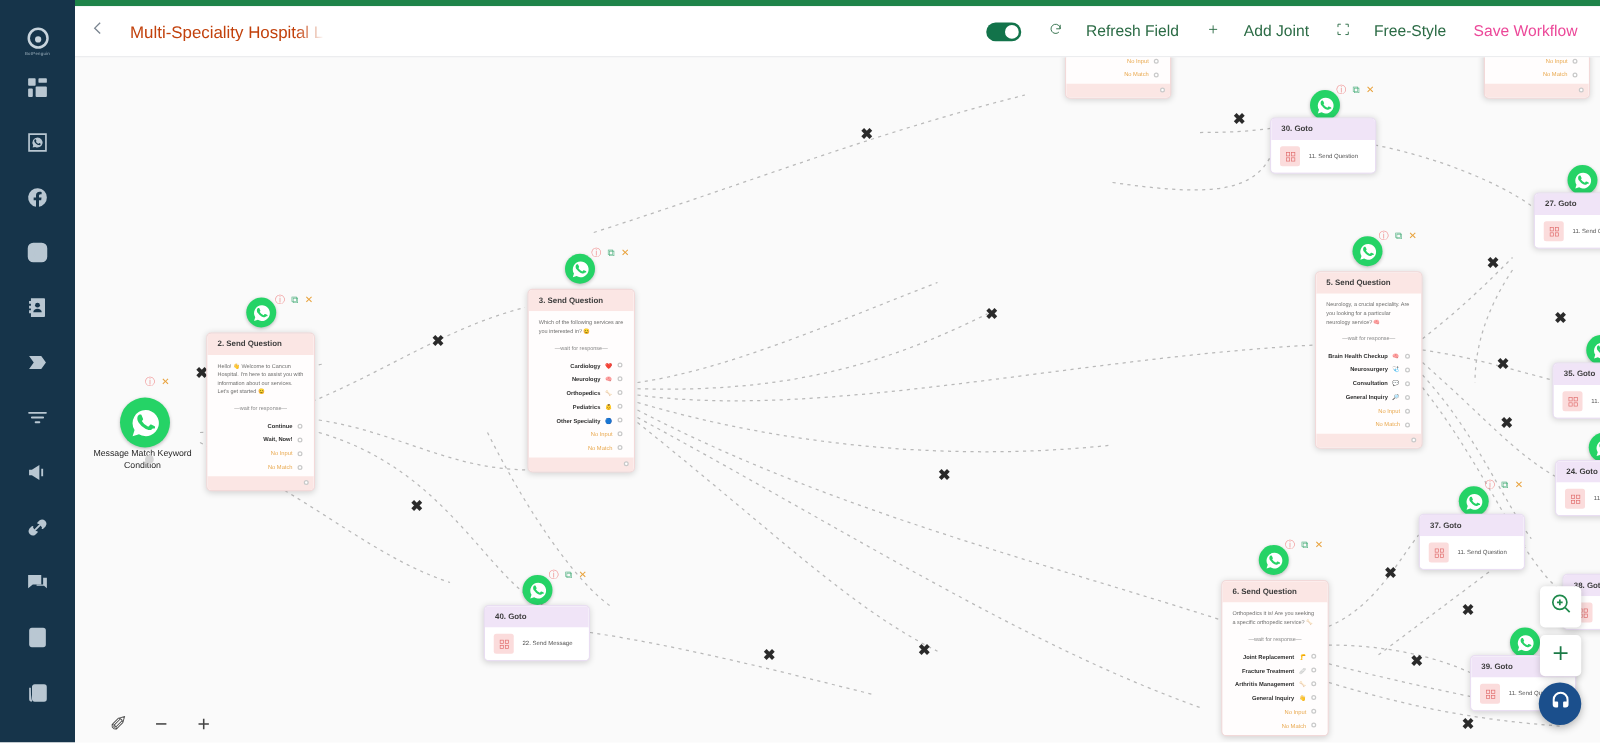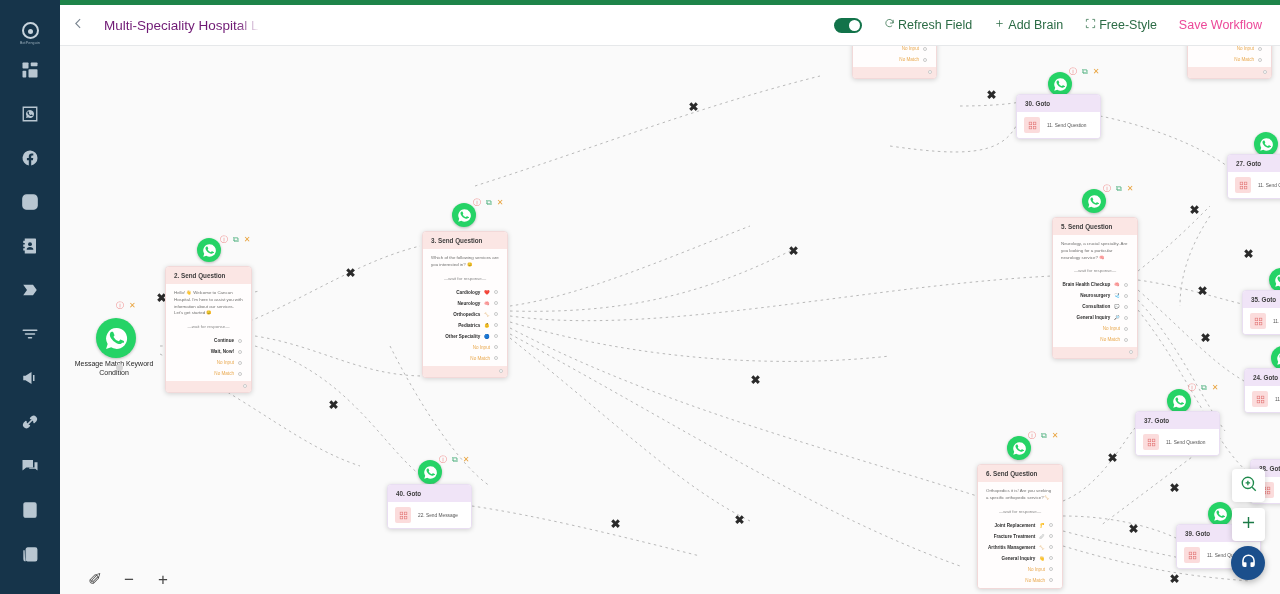--- a/index.html
+++ b/index.html
@@ -49,40 +49,40 @@
     position: absolute; top: 5px; left: 60px; width: 1220px; height: 41px;
     background: #ffffff; border-bottom: 1px solid #e6e8ea;
     display: flex; align-items: center;
   }
   .back-btn {
     width: 36px; height: 41px; display:flex; align-items:center; justify-content:center;
     cursor: pointer;
   }
   .back-btn svg { width: 13px; height: 13px; stroke:#7a8590; fill:none; stroke-width:2;}
   .wf-title {
-    font-size: 13.5px; color: #701a75; font-weight: 400;
+    font-size: 13.5px; color: #c2410c; font-weight: 400;
     margin-left: 8px; max-width: 160px; overflow: hidden;
     white-space: nowrap;
     -webkit-mask-image: linear-gradient(to right, #000 86%, transparent 100%);
     mask-image: linear-gradient(to right, #000 86%, transparent 100%);
   }
   .hdr-right {
     margin-left: auto; display: flex; align-items: center; gap: 22px;
     padding-right: 18px;
   }
   .toggle {
     width: 28px; height: 15px; border-radius: 9px; background: #12734a;
     position: relative; cursor: pointer; flex: none;
   }
   .toggle::after {
     content:""; position:absolute; right:2px; top:2px;
     width:11px; height:11px; border-radius:50%; background:#fff;
   }
   .hdr-act {
-    display: flex; align-items: center; gap: 3px;
+    display: flex; align-items: center; gap: 19px;
     font-size: 12.5px; color: #2b6b45; cursor: pointer; white-space: nowrap;
   }
   .hdr-act svg { width: 11px; height: 11px; stroke:#2b6b45; fill:none; stroke-width:1.6;}
   .hdr-act.plain { color:#ec4899; }
 
   
   .canvas {
     position: absolute; top: 46px; left: 60px; width: 1220px; height: 548px;
     background: #fafafa; overflow: hidden;
   }
@@ -338,21 +338,21 @@
       </span>
       <span>Refresh Field</span>
     </div>
 
     <div class="hdr-act">
       <span>
         <svg viewBox="0 0 24 24">
             <path d="M12 5v14M5 12h14"></path>
           </svg>
       </span>
-      <span>Add Brain</span>
+      <span>Add Joint</span>
     </div>
 
     <div class="hdr-act">
       <span>
         <svg viewBox="0 0 24 24">
             <polyline points="8,3 3,3 3,8"></polyline>
             <polyline points="16,3 21,3 21,8"></polyline>
             <polyline points="8,21 3,21 3,16"></polyline>
             <polyline points="16,21 21,21 21,16"></polyline>
           </svg>

